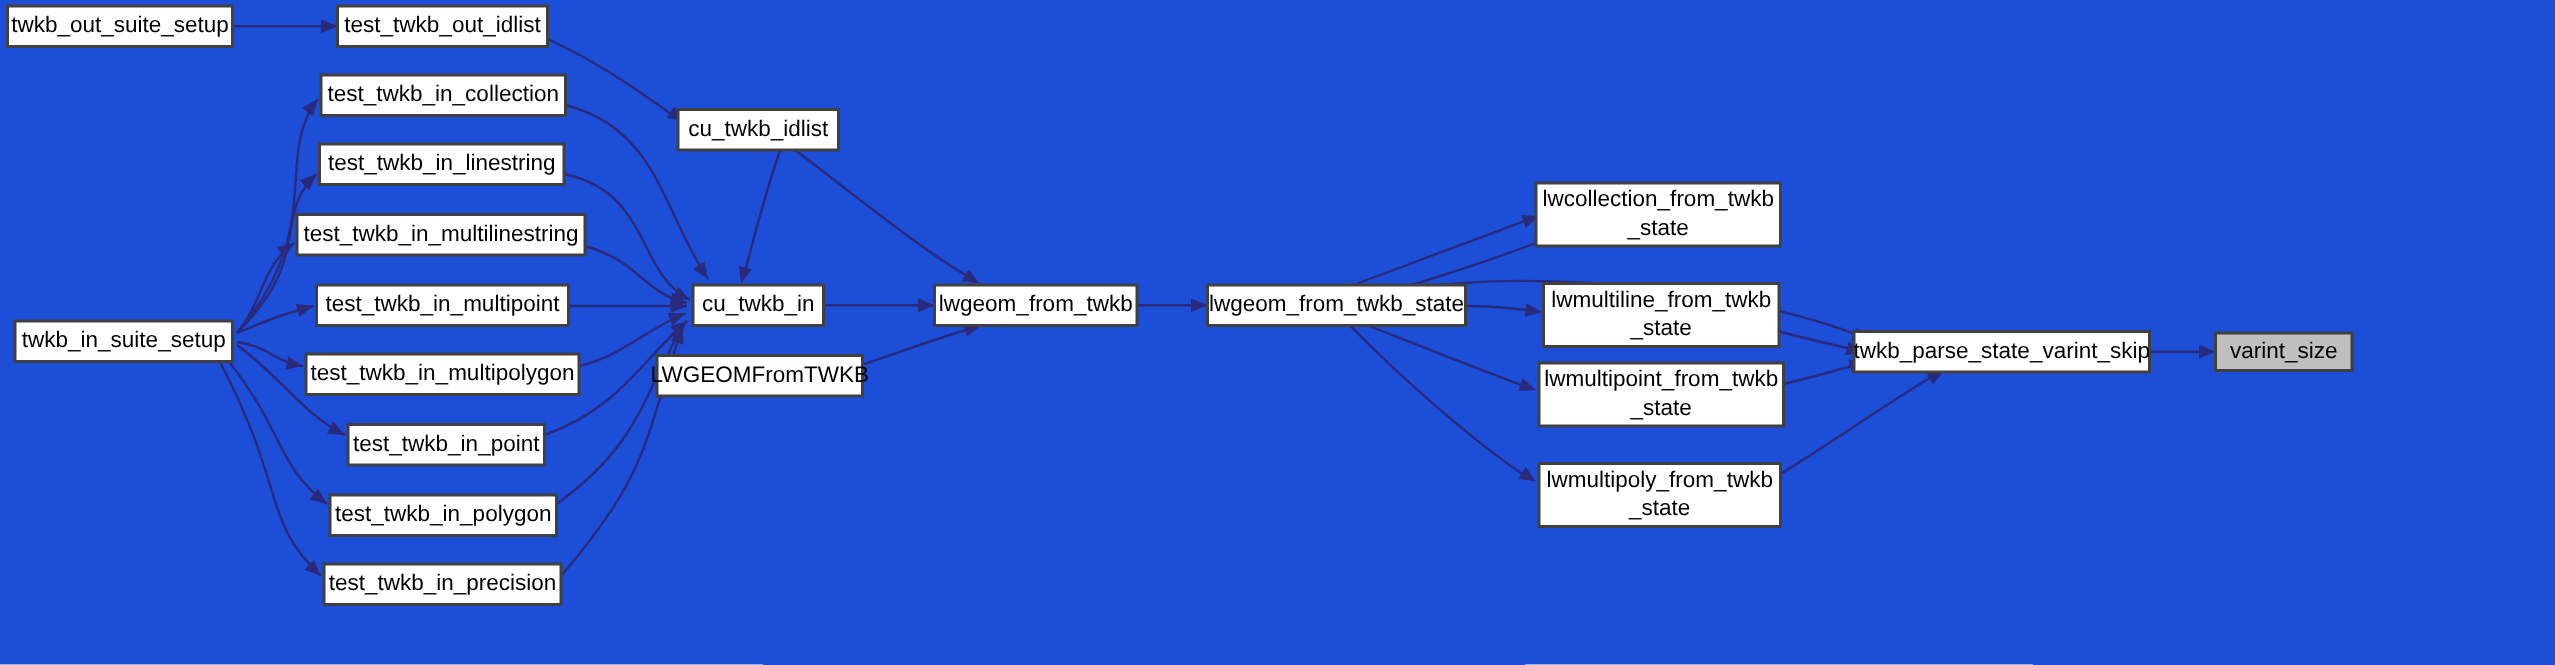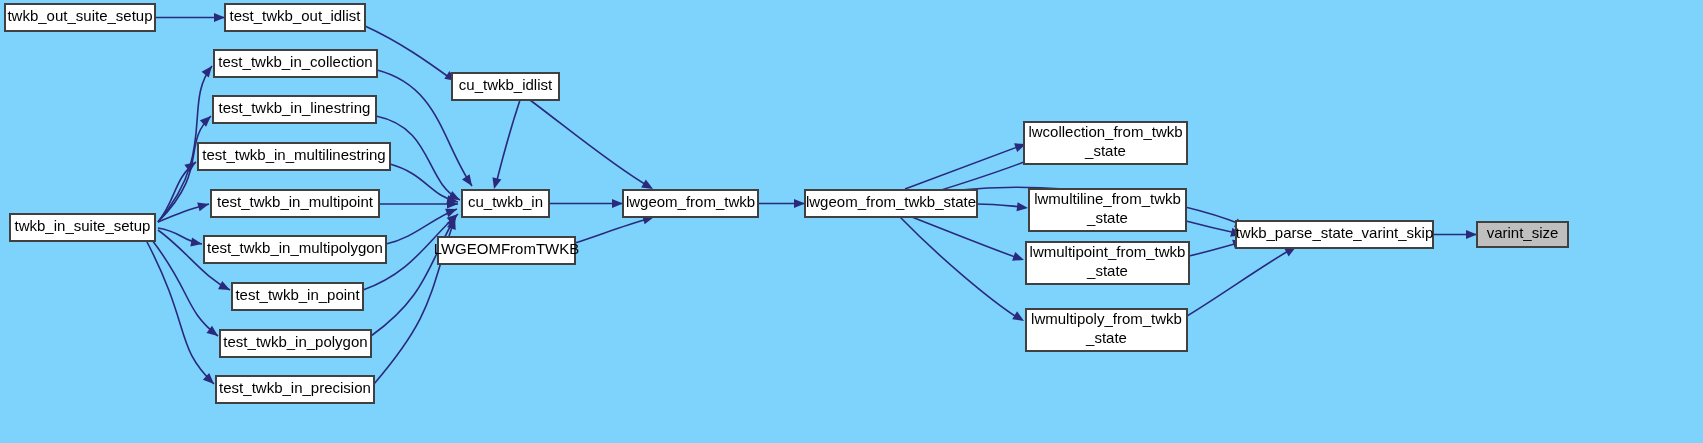--- a/index.html
+++ b/index.html
@@ -1,21 +1,21 @@
 <!DOCTYPE html>
 <html><head>
 <meta charset="utf-8">
 <style>
   html,body{margin:0;padding:0;background:#ffffff;}
   body{font-family:"Liberation Sans","DejaVu Sans",sans-serif;}
   #callgraph{
     position:relative;
     width:1703px;
     height:443px;
-    background:#7dd3fc;
+    background:#1d4ed8;
     overflow:hidden;
   }
   #callgraph svg{position:absolute;left:0;top:0;width:1703px;height:443px;}
   .node-label{
     font-family:"Liberation Sans","DejaVu Sans",sans-serif;
     font-size:15px;
     fill:#000000;
     text-anchor:middle;
     dominant-baseline:middle;
     pointer-events:none;

